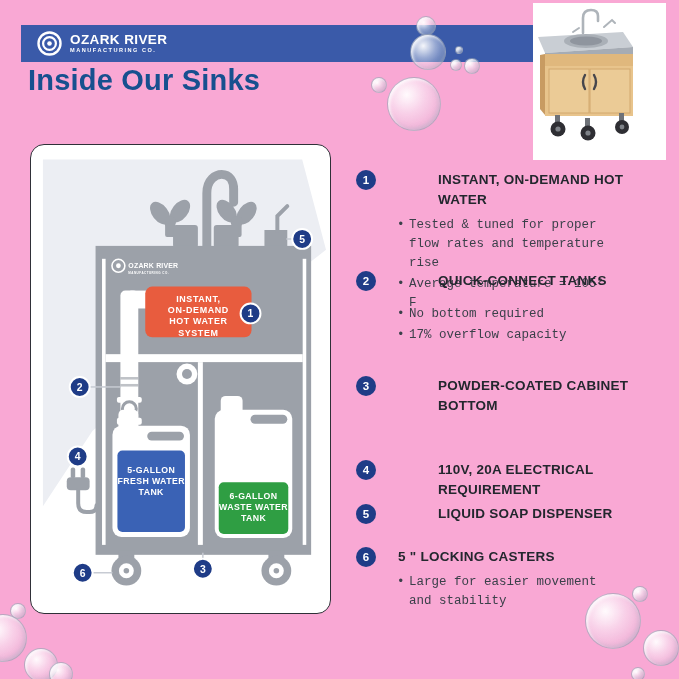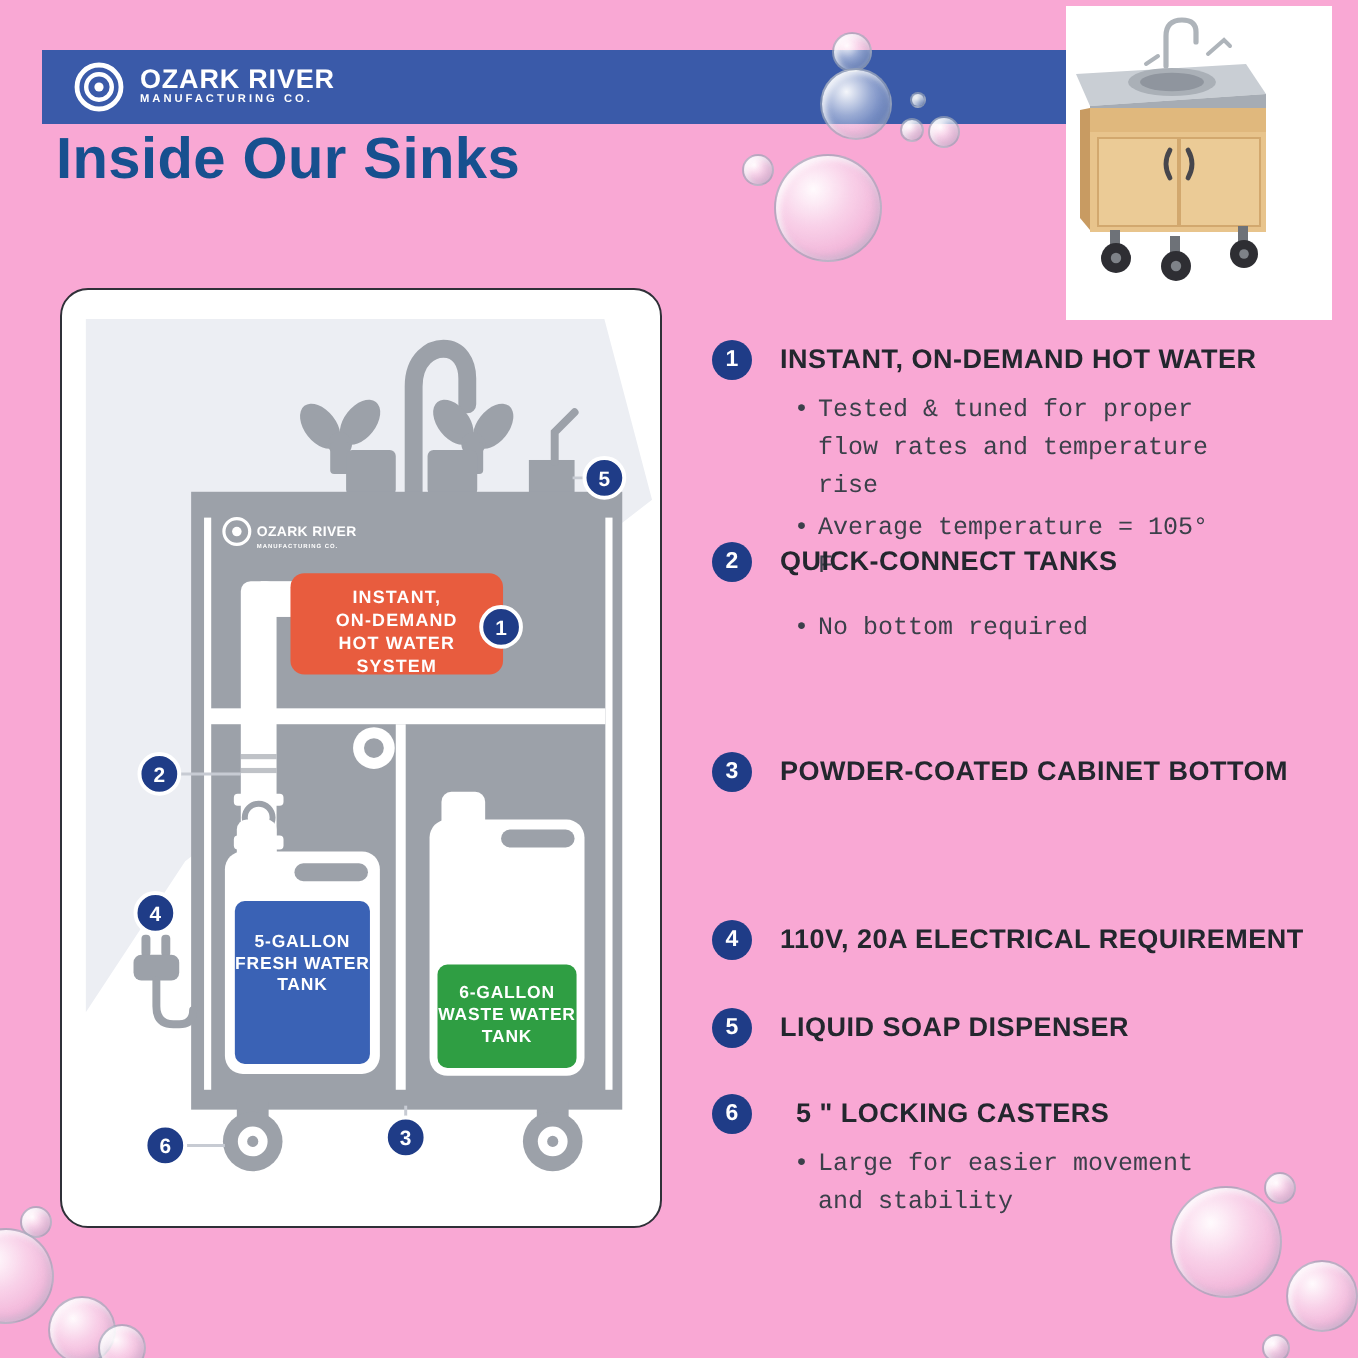--- a/index.html
+++ b/index.html
@@ -19,21 +19,21 @@
   
   .diagram-card{position:absolute;left:30px;top:144px;width:301px;height:470px;background:#fff;
                 border:1.6px solid #2F3038;border-radius:14px;box-sizing:border-box;overflow:hidden;}
   .diagram-card svg{display:block;width:100%;height:100%;}
   svg text{font-family:"Liberation Sans",sans-serif;}
   
   .feature{position:absolute;left:356px;width:316px;}
   .feature-head{display:flex;align-items:flex-start;gap:14px;}
   .num-circle{flex:0 0 auto;width:20px;height:20px;border-radius:50%;background:#1F3C87;color:#fff;
               display:flex;align-items:center;justify-content:center;font-size:11.5px;font-weight:700;}
-  .feature-title{font-size:13.5px;font-weight:700;color:#23272E;letter-spacing:.25px;line-height:20px;}
+  .feature-title{font-size:13.5px;font-weight:700;color:#23272E;letter-spacing:.25px;line-height:20px;margin-left:48px;}
   .feature.indent .feature-title{margin-left:8px;}
   .bullets{margin:6px 0 0 41px;padding:0;width:210px;font-family:Liberation Mono, monospace;}
   .bullets li{list-style:none;position:relative;padding-left:12px;font-size:12.5px;color:#3B404A;
               line-height:19px;margin:0 0 2px 0;}
   .bullets li::before{content:"\2022";position:absolute;left:0;top:0;color:#3B404A;}
   
   .bubble{position:absolute;border-radius:50%;border:1px solid rgba(140,152,170,.55);
           background:radial-gradient(circle at 36% 32%, rgba(255,255,255,.95) 0%,
             rgba(248,250,253,.5) 38%, rgba(226,232,240,.25) 68%, rgba(173,183,198,.5) 97%);
           box-shadow:inset -2px -2px 4px rgba(160,172,188,.35), inset 2px 2px 3px rgba(255,255,255,.85);}
@@ -239,20 +239,21 @@
     </ul>
   </div>
 
   <div class="feature" style="top:271px;">
     <div class="feature-head">
       <div class="num-circle">2</div>
       <div class="feature-title">QUICK-CONNECT TANKS</div>
     </div>
     <ul class="bullets" style="margin-top:14px;">
       <li>No bottom required</li>
+      <li>17% overflow capacity</li>
     </ul>
   </div>
 
   <div class="feature" style="top:376px;">
     <div class="feature-head">
       <div class="num-circle">3</div>
       <div class="feature-title">POWDER-COATED CABINET BOTTOM</div>
     </div>
   </div>
 

